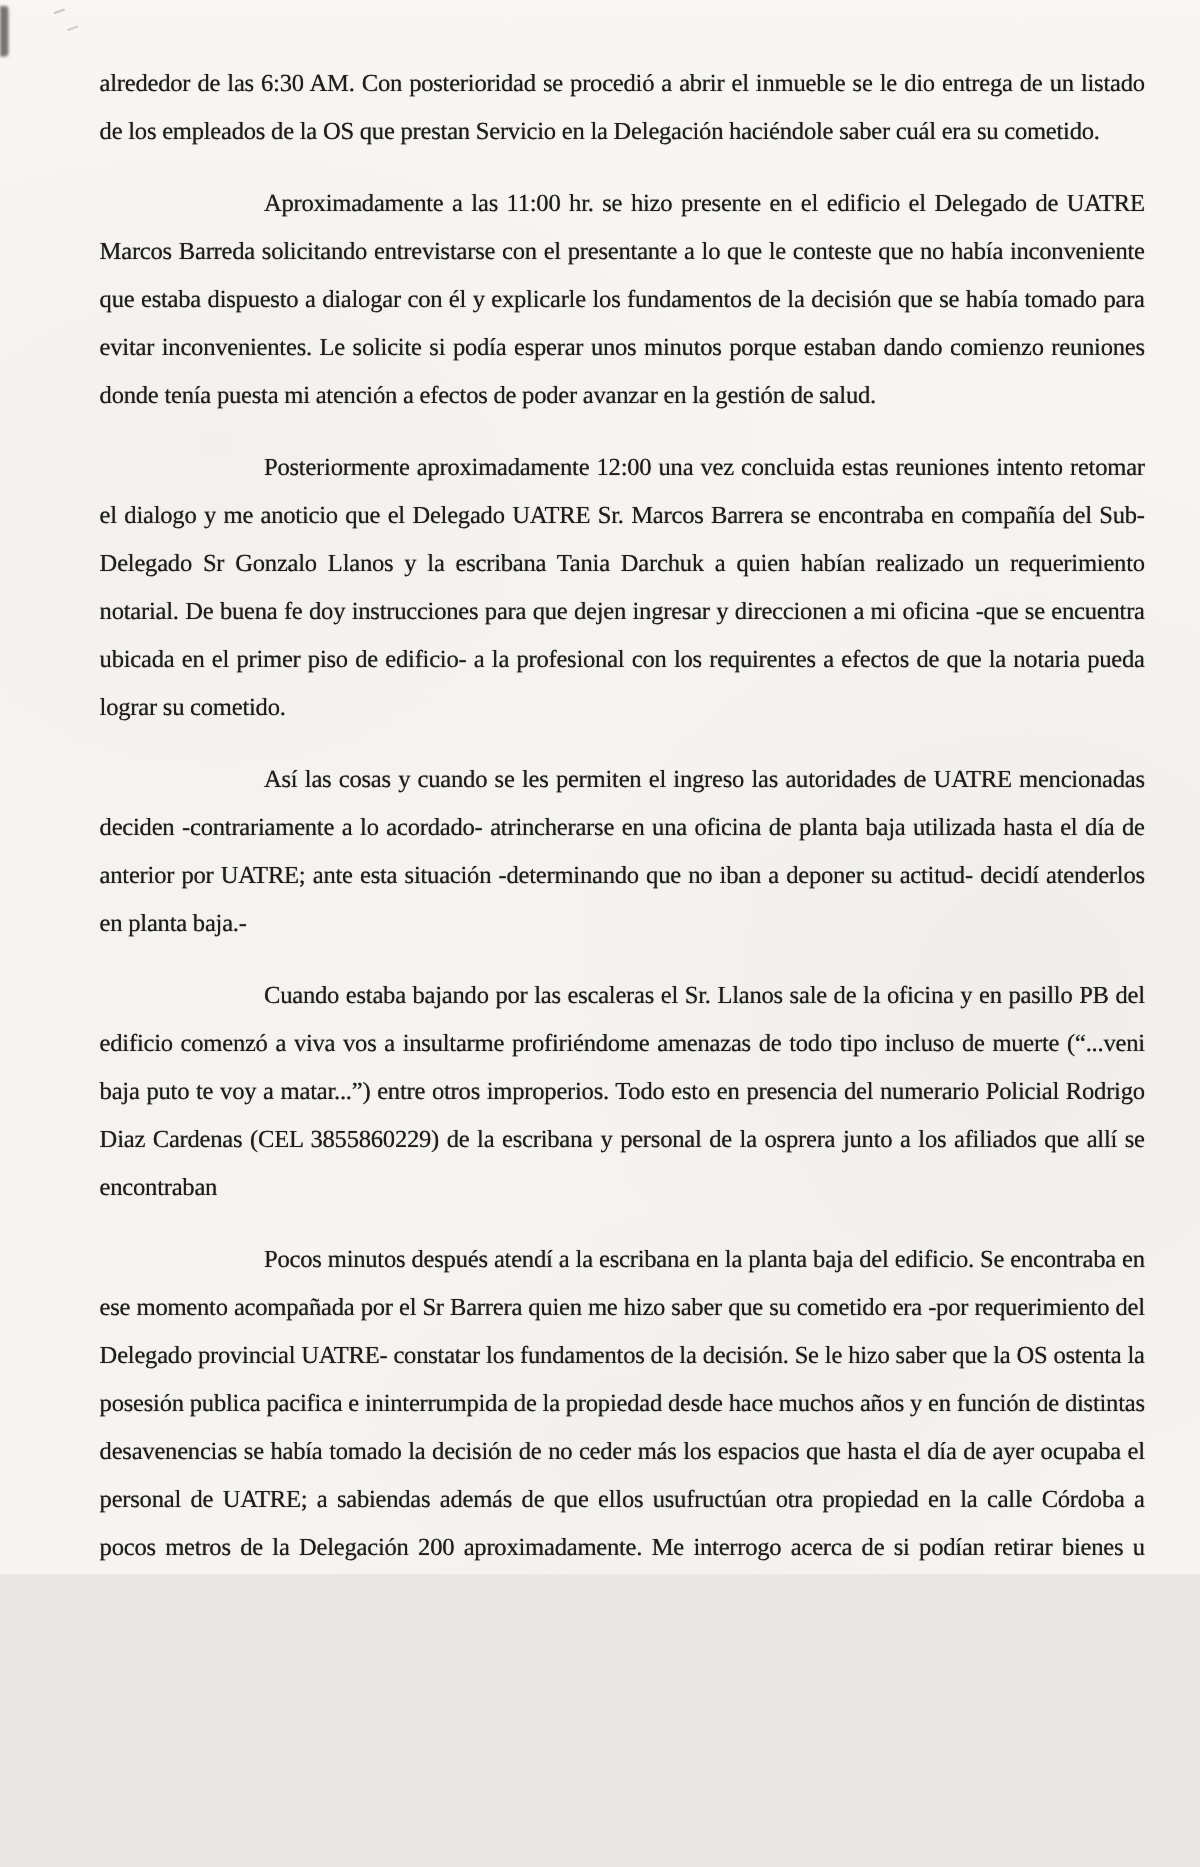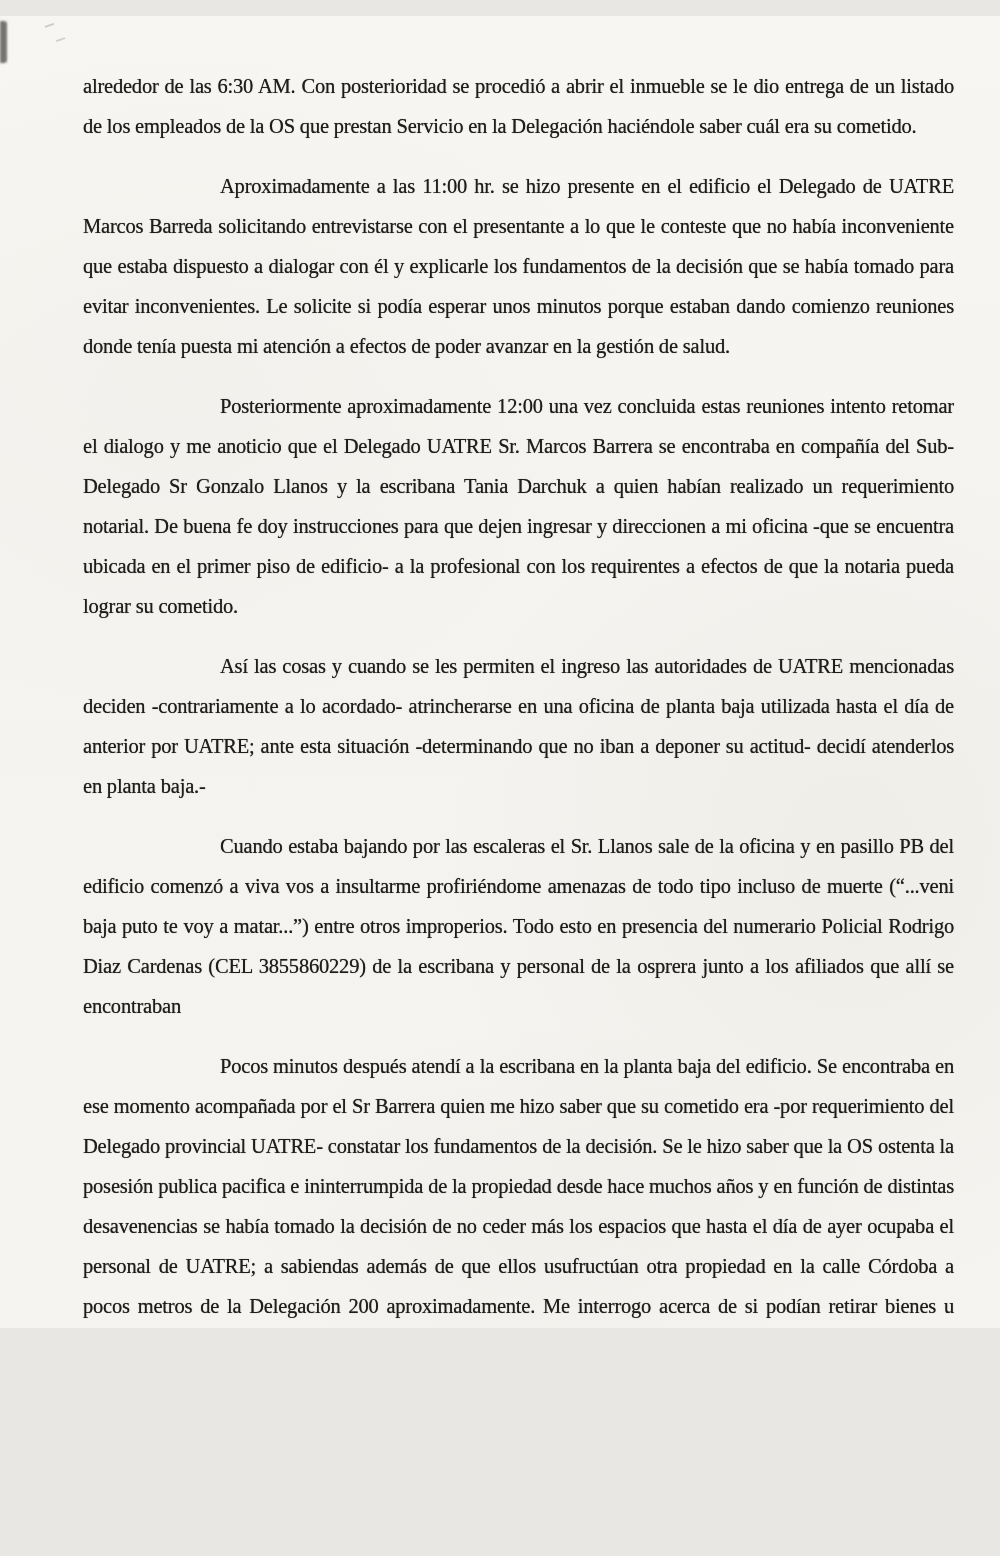--- a/index.html
+++ b/index.html
@@ -4,21 +4,21 @@
 <style>
   html, body {
     margin: 0;
     padding: 0;
     background: #e8e7e4;
   }
   .page {
     position: relative;
     width: 1000px;
     height: 1312px;
-    margin: 16px auto;
+    margin: 0 auto;
     overflow: hidden;
     background:
       radial-gradient(ellipse 700px 500px at 18% 28%, rgba(90,80,60,0.025), rgba(0,0,0,0) 70%),
       radial-gradient(ellipse 600px 700px at 85% 65%, rgba(80,70,50,0.03), rgba(0,0,0,0) 70%),
       radial-gradient(ellipse 500px 300px at 55% 92%, rgba(70,60,45,0.025), rgba(0,0,0,0) 70%),
       linear-gradient(180deg, #f7f6f3 0%, #f4f3ef 55%, #f5f4f0 100%);
   }
   
   .artifact-edge {
     position: absolute;

